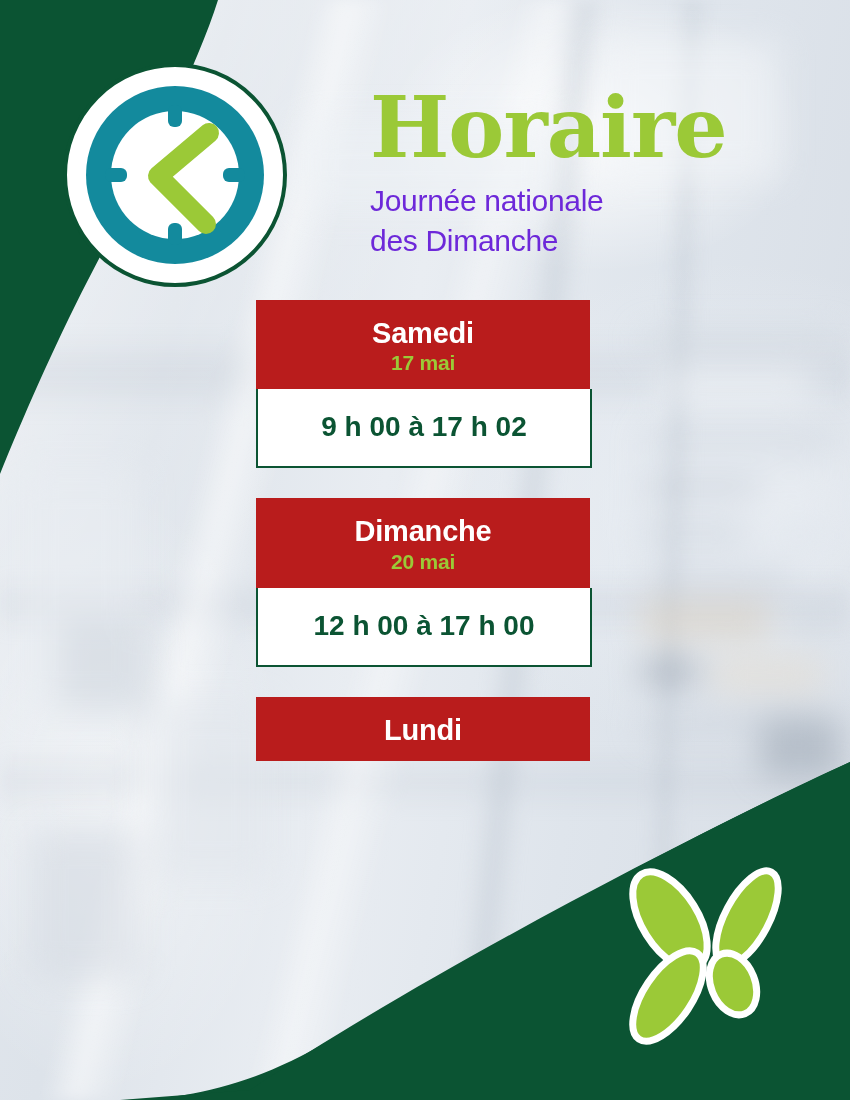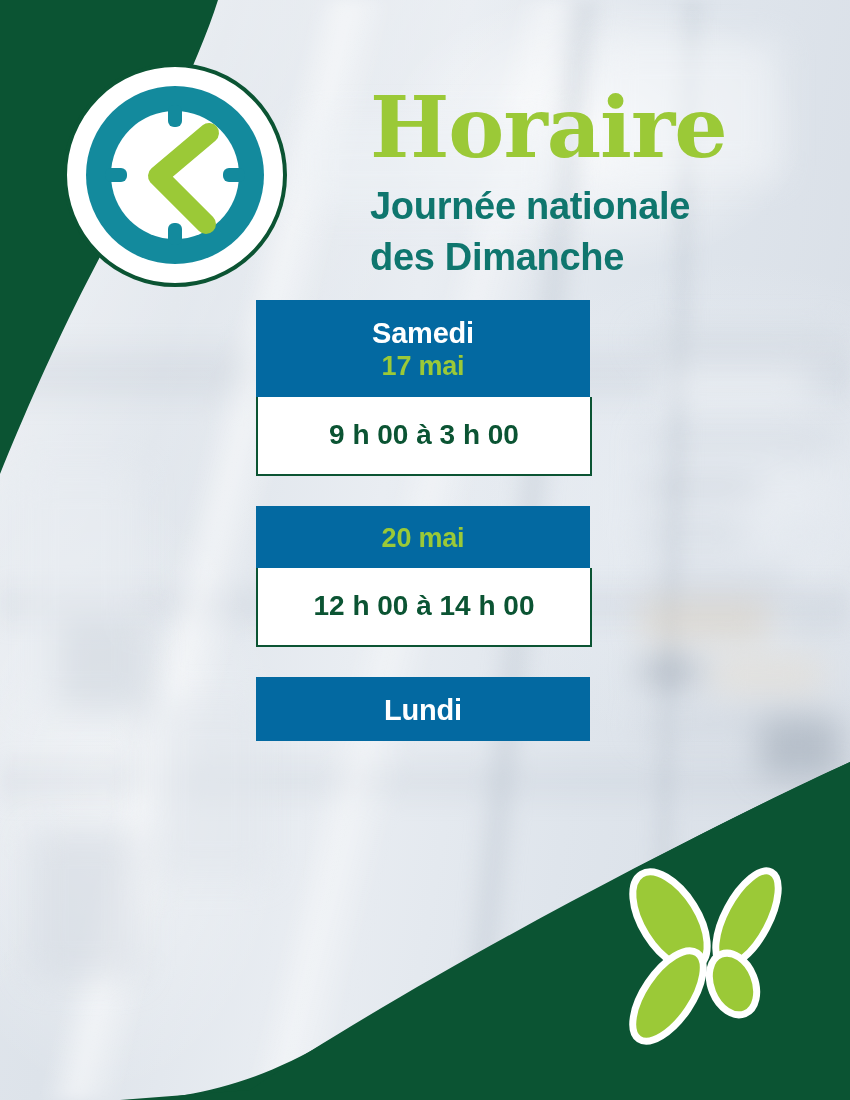--- a/index.html
+++ b/index.html
@@ -51,47 +51,47 @@
     font-family:"DejaVu Serif", serif;
     font-weight:700;
     font-size:84px;
     line-height:.96;
     color:#9bc937;
     letter-spacing:-1px;
   }
   .subtitle{
     margin-top:12px;
     font-family:"Liberation Sans", sans-serif;
-    font-weight:700;
-    font-size:38px;
+    font-weight:400;
+    font-size:30px;
     line-height:1.36;
-    color:#0f766e;
+    color:#6d28d9;
     letter-spacing:-.3px;
   }
 
   
   .cards{ position:absolute; left:256px; top:300px; width:336px; }
   .card{ margin-bottom:30px; }
   .card:last-child{ margin-bottom:0; }
   .card-head{
     width:334px;
-    background:#0369a1;
+    background:#b91c1c;
     padding:16px 4px 14px;
     text-align:center;
   }
   .card-day{
     color:#ffffff;
     font-size:29px;
     font-weight:700;
     line-height:1.18;
     letter-spacing:-.2px;
   }
   .card-date{
     color:#9bc937;
-    font-size:27px;
+    font-size:21px;
     font-weight:700;
     line-height:1.2;
     letter-spacing:-.2px;
   }
   .card-body{
     width:336px;
     background:#ffffff;
     border:2px solid #0b5433;
     border-top:none;
     text-align:center;
@@ -167,30 +167,31 @@
 </div>
 
 <div class="cards">
 
   <div class="card">
     <div class="card-head">
       <div class="card-day">Samedi</div>
       <div class="card-date">17 mai</div>
     </div>
     <div class="card-body">
-      <div class="card-hours">9 h 00 à 3 h 00</div>
+      <div class="card-hours">9 h 00 à 17 h 02</div>
     </div>
   </div>
 
   <div class="card">
     <div class="card-head">
+      <div class="card-day">Dimanche</div>
       <div class="card-date">20 mai</div>
     </div>
     <div class="card-body">
-      <div class="card-hours">12 h 00 à 14 h 00</div>
+      <div class="card-hours">12 h 00 à 17 h 00</div>
     </div>
   </div>
 
   <div class="card">
     <div class="card-head">
       <div class="card-day">Lundi</div>
     </div>
   </div>
 
 </div>

